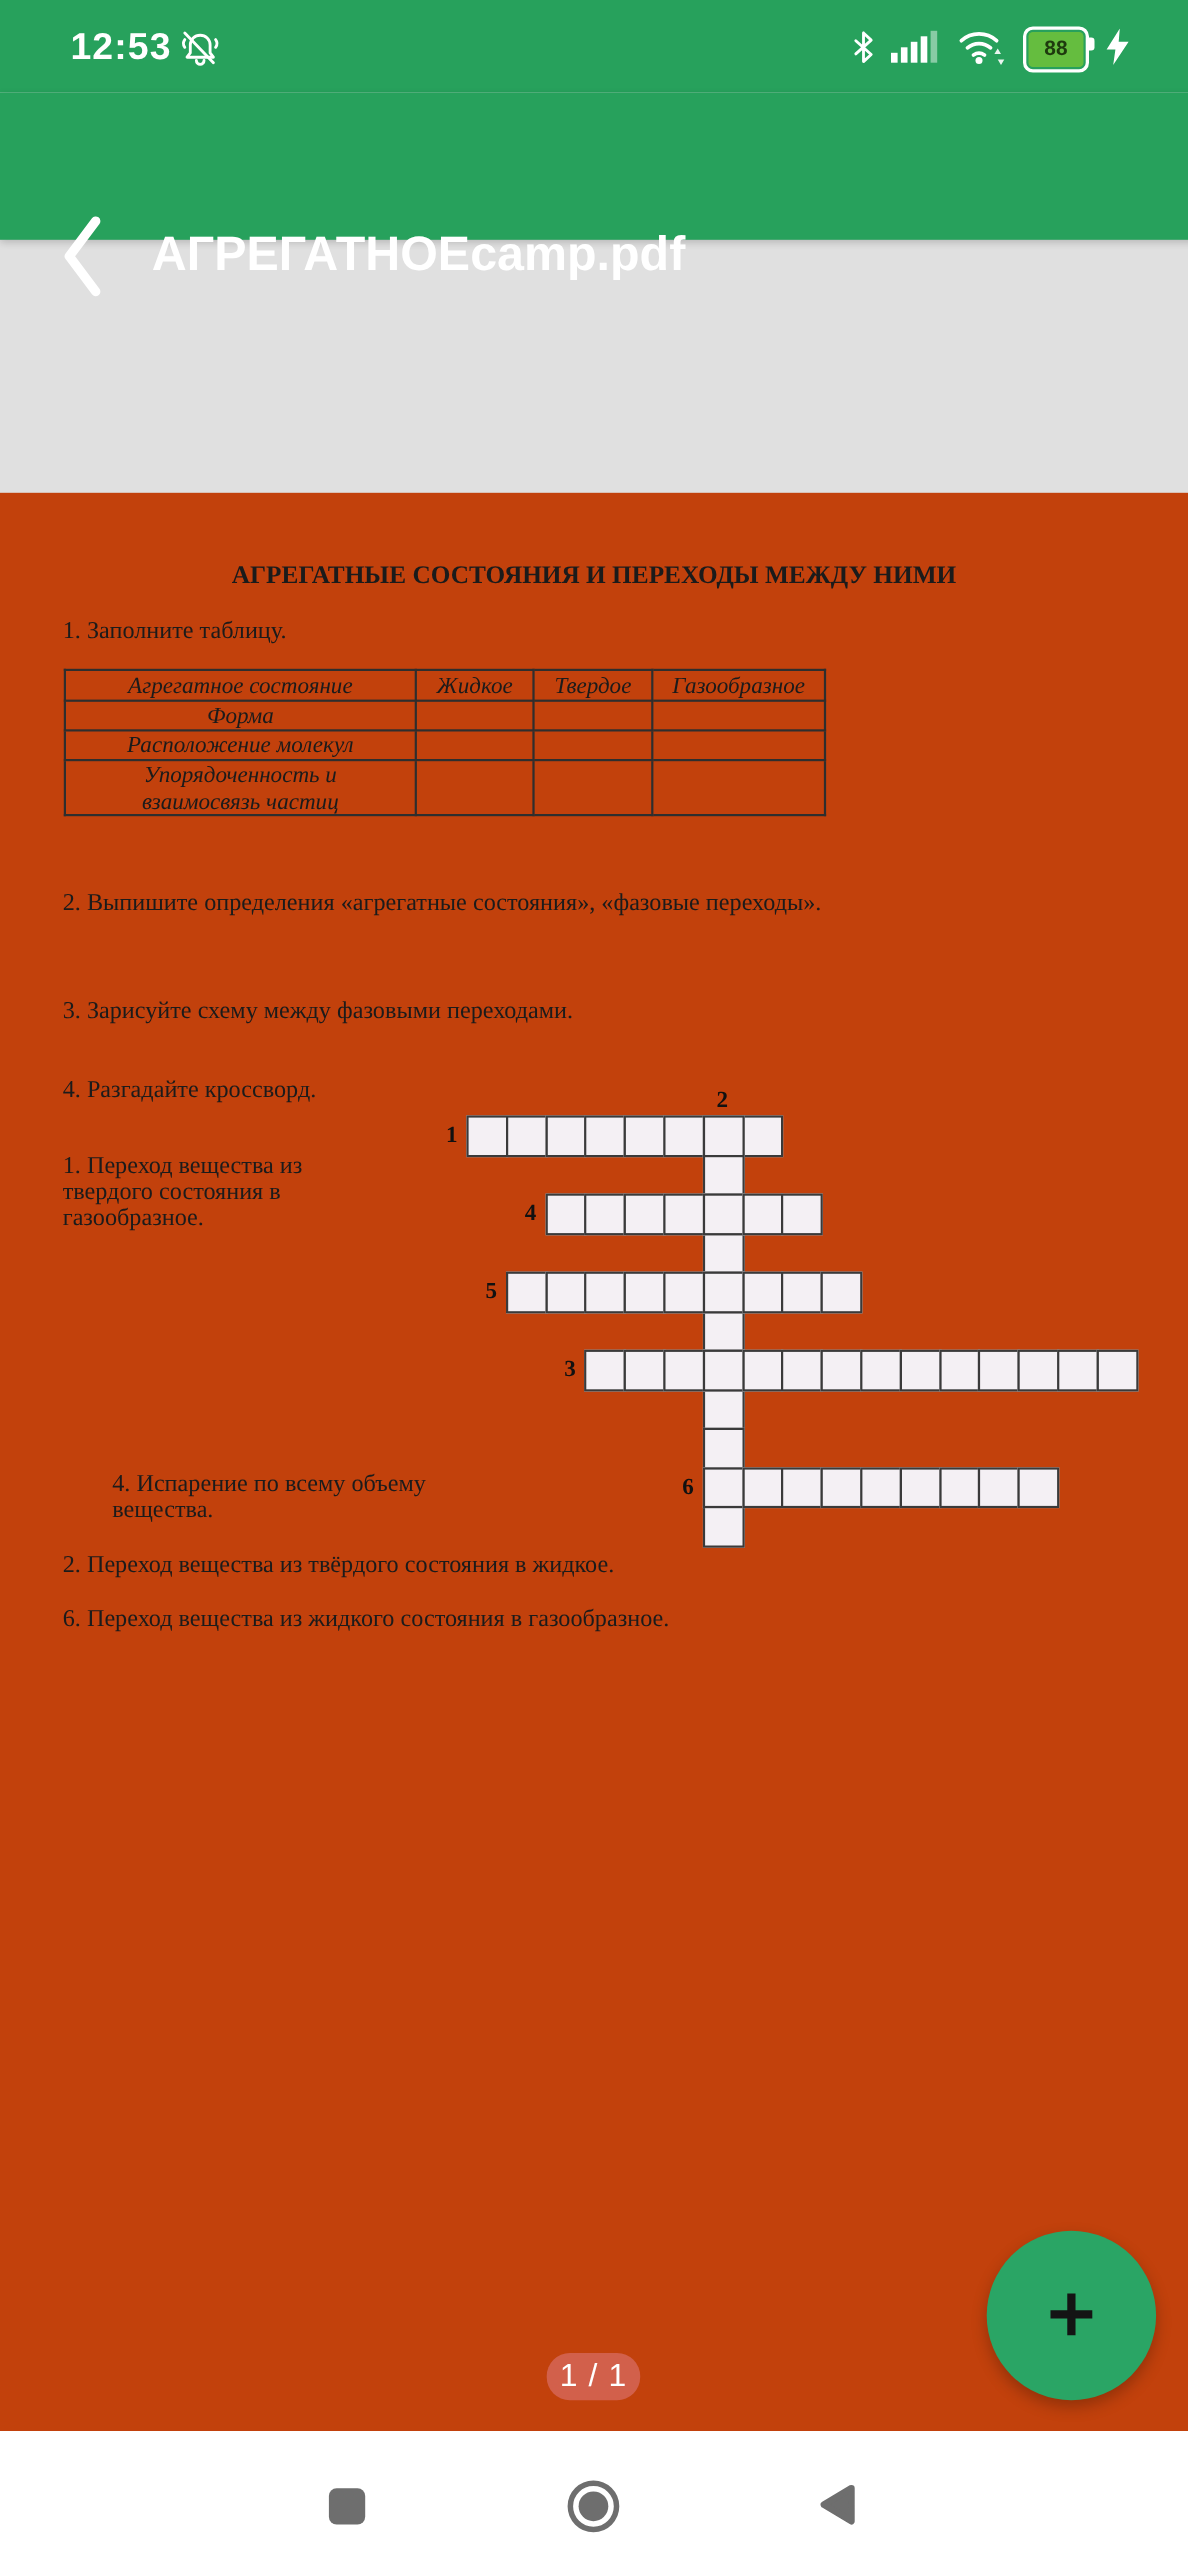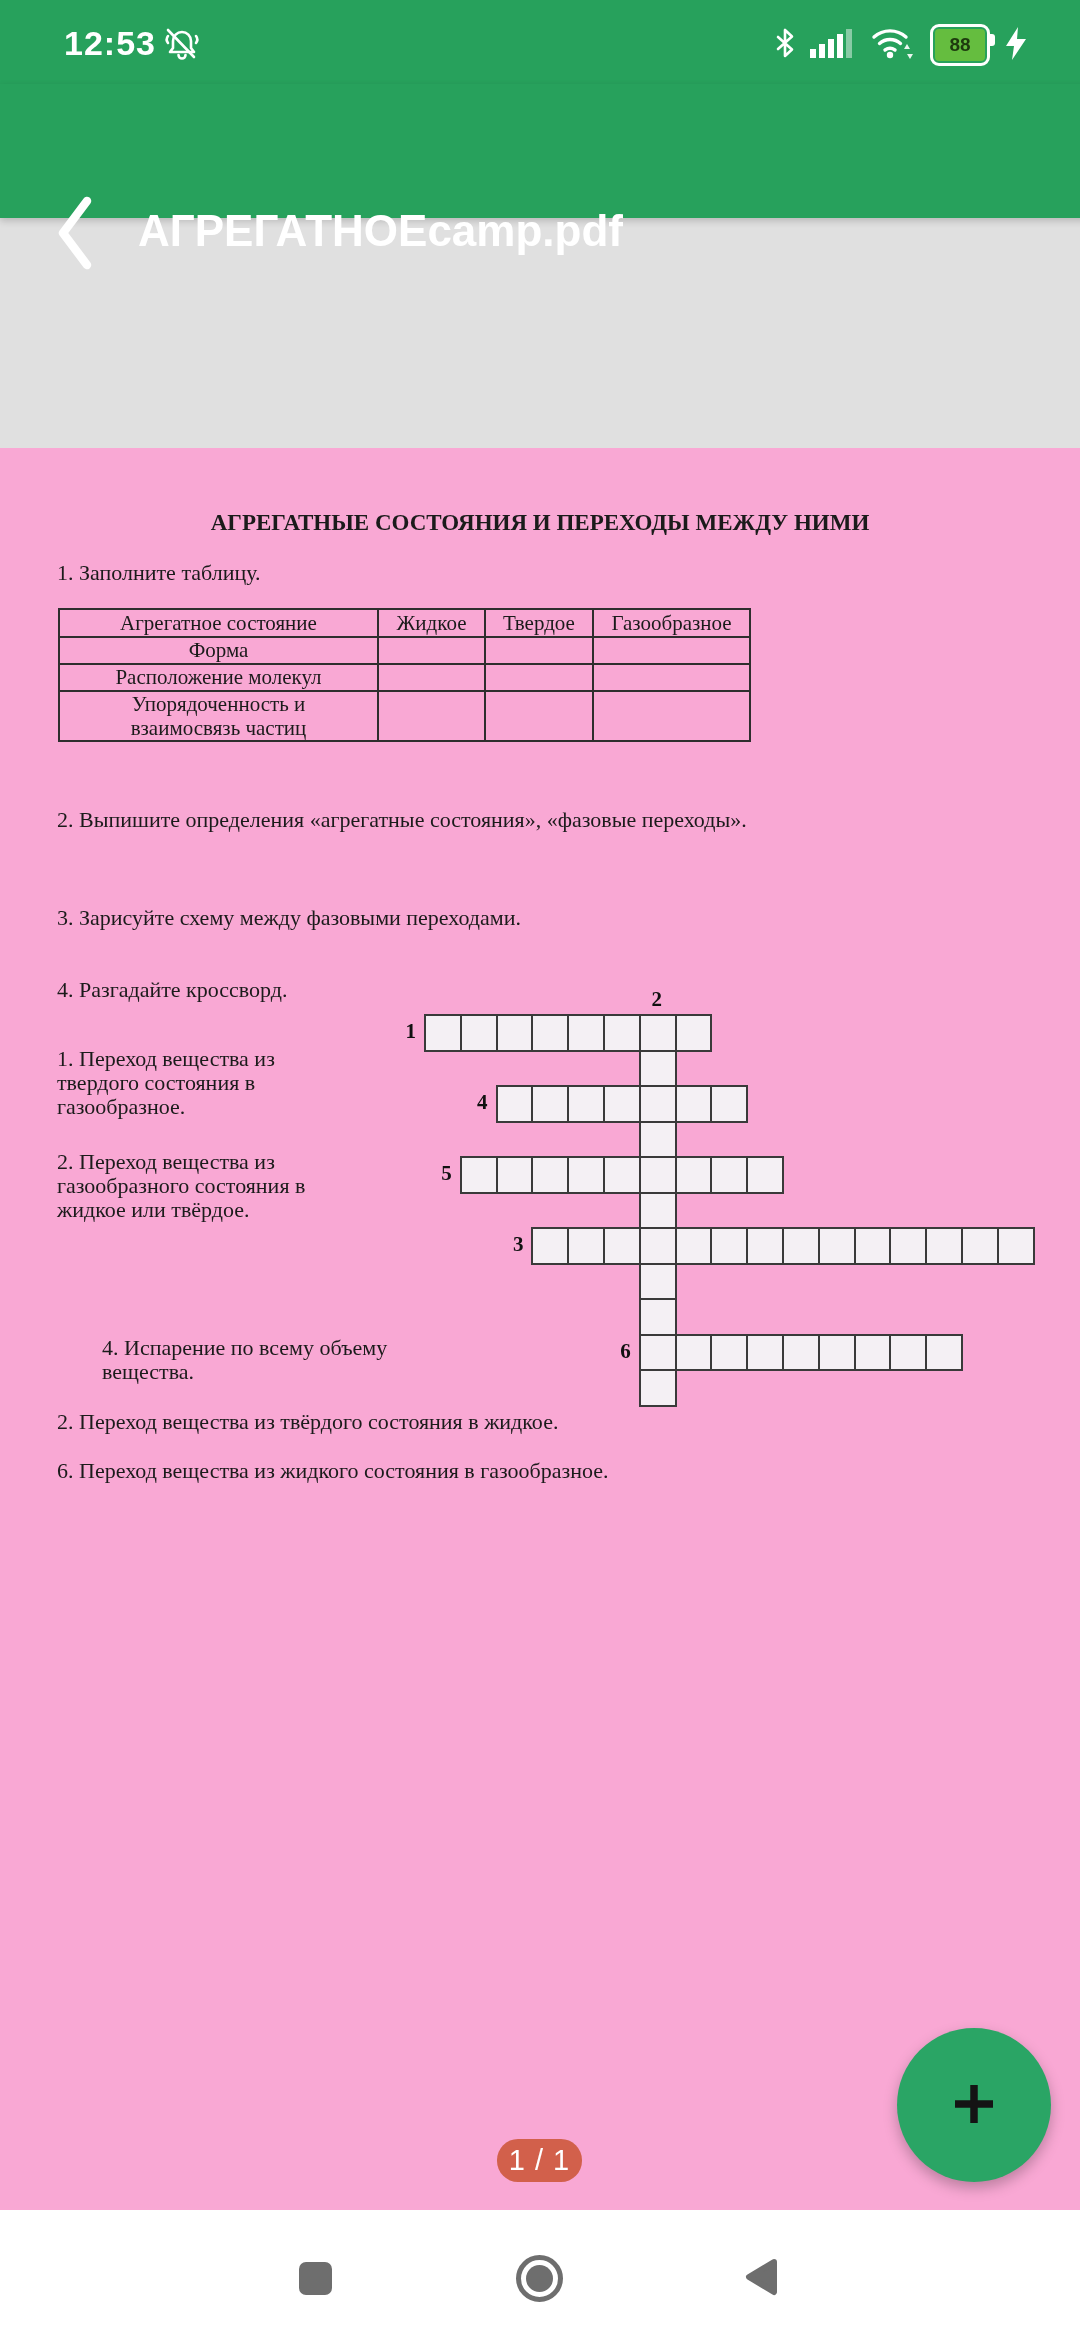--- a/index.html
+++ b/index.html
@@ -55,39 +55,40 @@
     background:transparent;border:none;cursor:pointer;
   }
   .app-title{
     position:absolute;left:138px;top:122px;
     color:#fff;font-size:44px;font-weight:bold;line-height:50px;
     white-space:nowrap;
   }
   
   .pdf-page{
     position:absolute;left:0;top:448px;width:1080px;height:1775px;
-    background:#f9a8d4;color:#1b1b1b;
+    background:#c2410c;color:#1b1b1b;
     font-family:"Liberation Serif",serif;
   }
   .doc-title{
     position:absolute;left:0;top:62px;width:1080px;
     text-align:center;font-size:23px;font-weight:bold;
   }
   .task{
     position:absolute;left:57px;font-size:22px;white-space:nowrap;
   }
   .task-1{top:112px;}
   .task-2{top:359px;}
   .task-3{top:457px;}
   .task-4{top:529px;text-align:center;}
   
   .fill-table{
     position:absolute;left:58px;top:160px;
     border-collapse:collapse;table-layout:fixed;
     font-size:21px;
+    font-style:italic;
   }
   .fill-table td,.fill-table th{
     border:2px solid #2e2e2e;
     text-align:center;vertical-align:middle;
     font-weight:normal;padding:0 4px;
   }
   .fill-table .c0{width:309px;}
   .fill-table .c1{width:97px;}
   .fill-table .c2{width:98px;}
   .fill-table .c3{width:147px;}
@@ -329,23 +330,20 @@
       <div class="cw-cell" style="left: 817.8px; top: 885.5px;"></div>
       <div class="cw-cell" style="left: 853.6px; top: 885.5px;"></div>
       <div class="cw-cell" style="left: 889.4px; top: 885.5px;"></div>
       <div class="cw-cell" style="left: 925.2px; top: 885.5px;"></div>
       <div class="cw-label left" style="left: 602.8px; top: 885.5px; width: 28px; height: 35.5px; line-height: 35.5px;">6</div>
     </div>
 
   <div class="clue clue-1">1. Переход вещества из
 твердого состояния в
 газообразное.</div>
-  <div class="clue clue-2">2. Переход вещества из
-газообразного состояния в
-жидкое или твёрдое.</div>
   <div class="clue clue-4">4. Испарение по всему объему
 вещества.</div>
   <div class="clue clue-5">2. Переход вещества из твёрдого состояния в жидкое.</div>
   <div class="clue clue-6">6. Переход вещества из жидкого состояния в газообразное.</div>
 </div>
 
 <div class="page-indicator">1 / 1</div>
 
 <button class="fab">
   <span>

